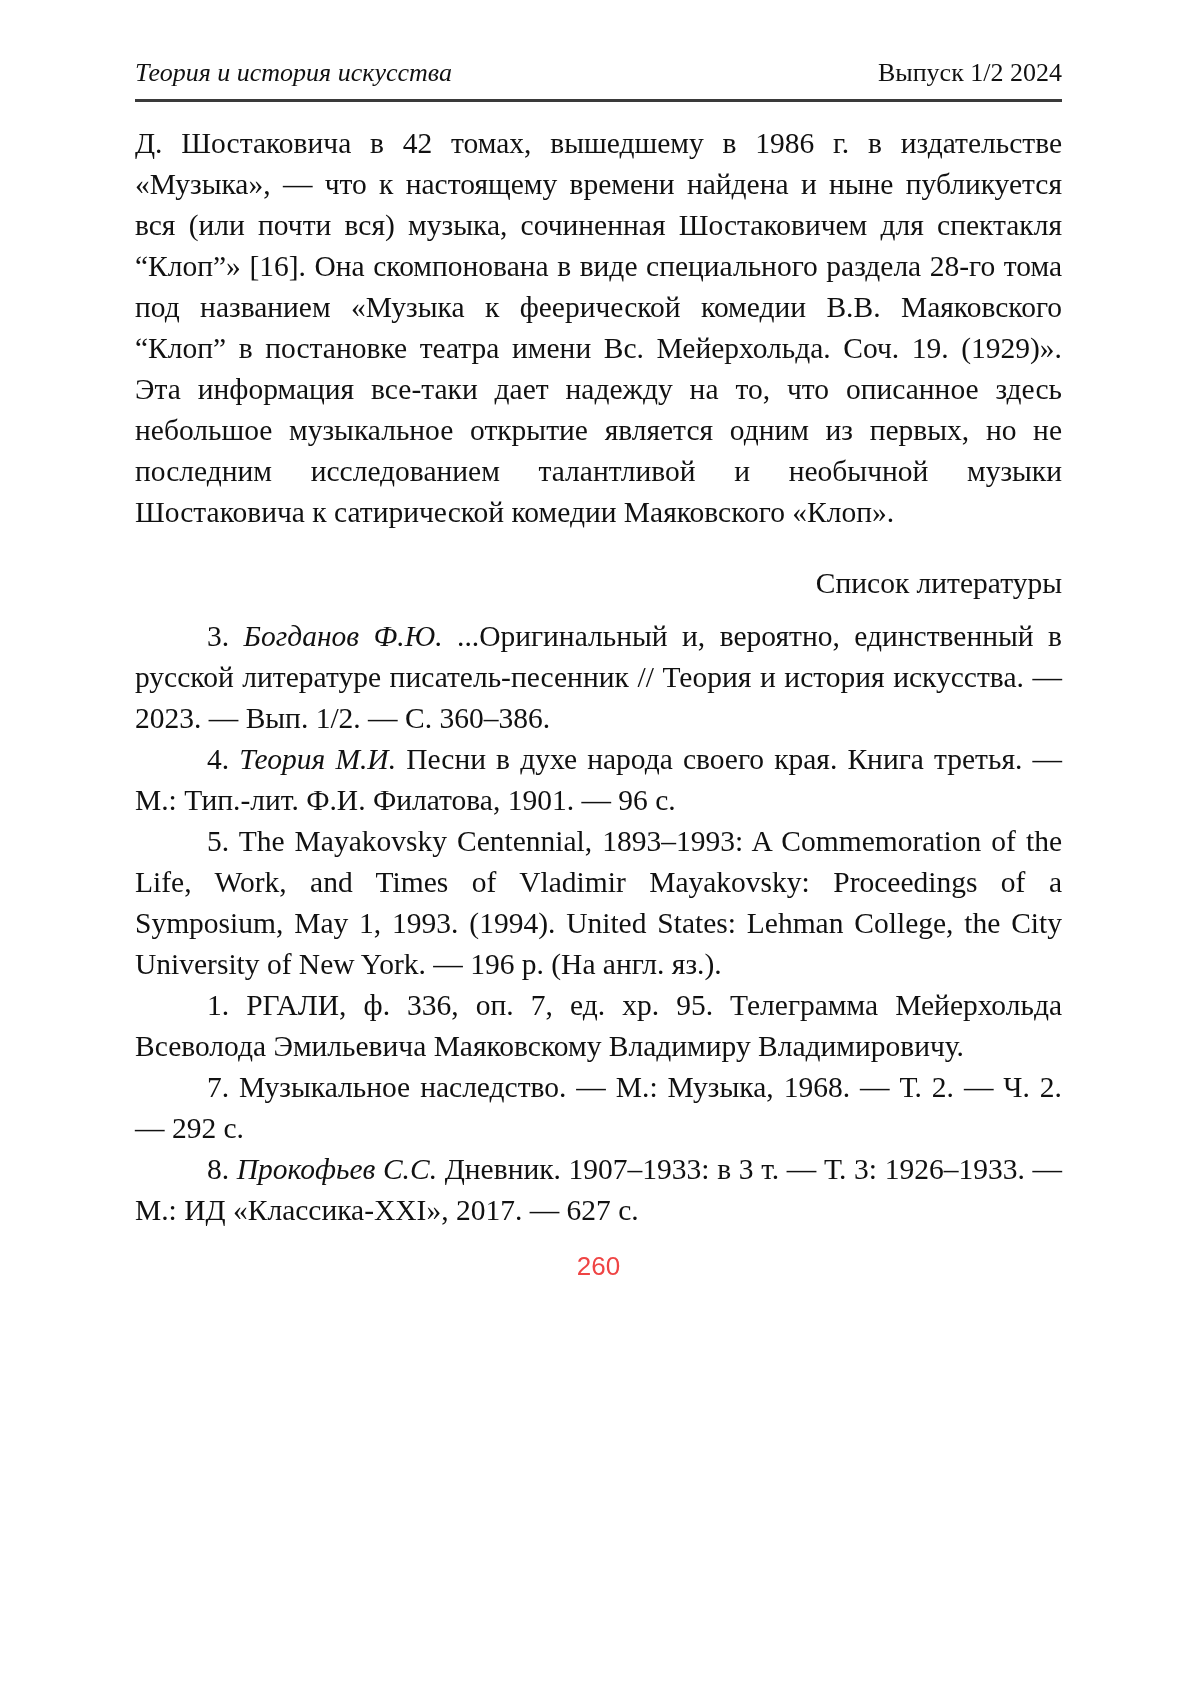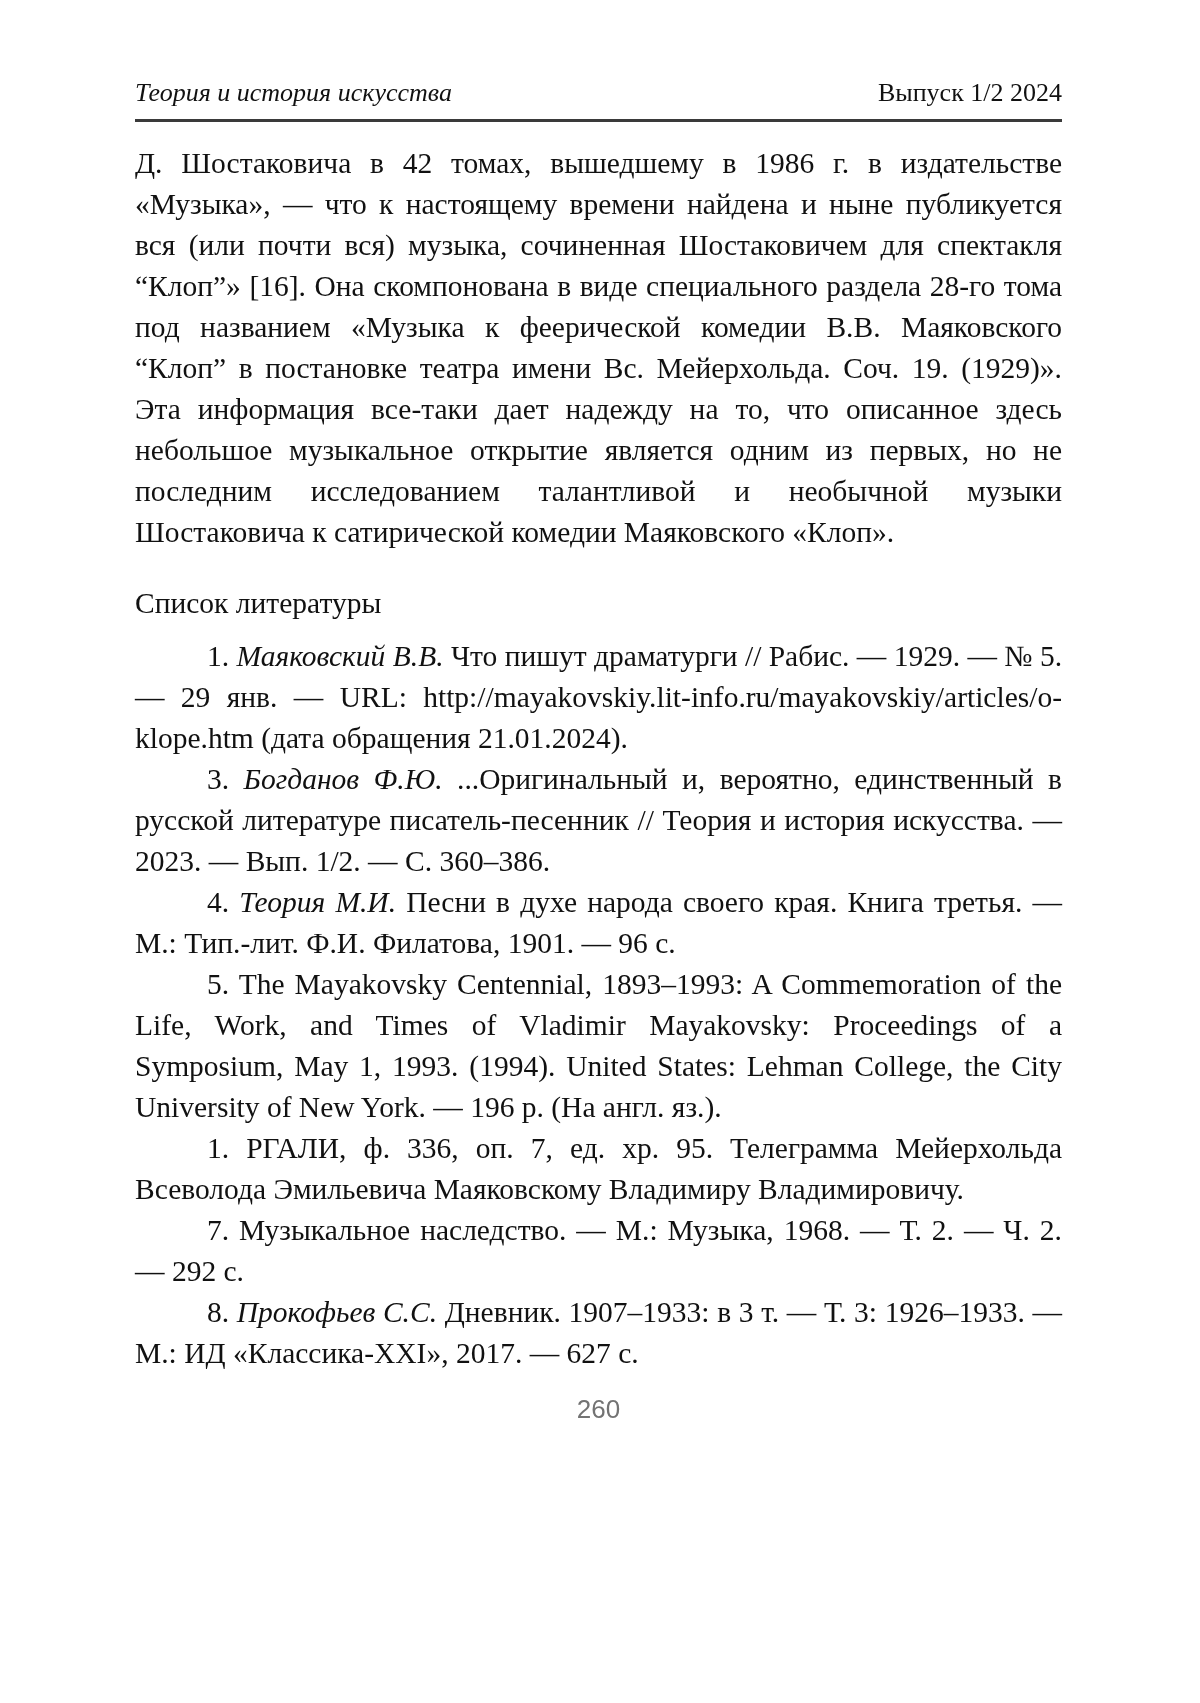--- a/index.html
+++ b/index.html
@@ -9,21 +9,21 @@
   }
   .page {
     position: relative;
     width: 1200px;
     height: 1703px;
     margin: 0 auto;
     background: #ffffff;
     color: #111111;
     font-family: "Liberation Serif", "DejaVu Serif", serif;
     box-sizing: border-box;
-    padding: 76px 138px 0 135px;
+    padding: 56px 138px 0 135px;
     overflow: hidden;
   }
   .running-header {
     display: flex;
     justify-content: space-between;
     align-items: baseline;
     font-size: 26px;
     line-height: 34px;
     padding-bottom: 9px;
     border-bottom: 3px solid #3a3a3a;
@@ -36,59 +36,58 @@
     font-size: 29.5px;
     line-height: 41px;
     text-align: justify;
     hyphens: auto;
     -webkit-hyphens: auto;
   }
   .refs-heading {
     margin: 30px 0 12px 0;
     font-size: 29.5px;
     line-height: 41px;
-    text-align: left;
+    text-align: right;
     font-weight: normal;
   }
   .reference-list {
     margin: 0;
   }
   .reference {
     margin: 0;
     font-size: 29.5px;
     line-height: 41px;
     text-align: justify;
     text-indent: 72px;
     hyphens: auto;
     -webkit-hyphens: auto;
   }
   .page-number {
     margin-top: 20px;
     text-align: center;
     font-family: "Liberation Sans", "DejaVu Sans", sans-serif;
     font-size: 26px;
-    color: #737373;
+    color: #ef4444;
   }
 </style>
 </head>
 <body>
 
 <div class="page">
 
   <div class="running-header">
     <span class="journal">Теория и история искусства</span>
     <span class="issue">Выпуск 1/2 2024</span>
   </div>
 
   <p class="body-paragraph">Д. Шостаковича в 42 томах, вышедшему в 1986 г. в издательстве «Музыка», — что к настоящему времени найдена и ныне публикуется вся (или почти вся) музыка, сочиненная Шостаковичем для спектакля “Клоп”» [16]. Она скомпонована в виде специального раздела 28-го тома под названием «Музыка к феерической комедии В.В. Маяковского “Клоп” в постановке театра имени Вс. Мейерхольда. Соч. 19. (1929)». Эта информация все-таки дает надежду на то, что описанное здесь небольшое музыкальное открытие является одним из первых, но не последним исследованием талантливой и необычной музыки Шостаковича к сатирической комедии Маяковского «Клоп».</p>
 
   <h2 class="refs-heading">Список литературы</h2>
 
   <div class="reference-list">
-      <p class="reference"><span>1. </span><i>Маяковский В.В.</i><span> Что пишут драматурги // Рабис. — 1929. — № 5. — 29 янв. — URL: http://mayakovskiy.lit-info.ru/mayakovskiy/articles/o-klope.htm (дата обращения 21.01.2024).</span></p>
       <p class="reference"><span>3. </span><i>Богданов Ф.Ю.</i><span> ...Оригинальный и, вероятно, единственный в русской литературе писатель-песенник // Теория и история искусства. — 2023. — Вып. 1/2. — С. 360–386.</span></p>
       <p class="reference"><span>4. </span><i>Теория М.И.</i><span> Песни в духе народа своего края. Книга третья. — М.: Тип.-лит. Ф.И. Филатова, 1901. — 96 с.</span></p>
       <p class="reference"><span>5. The Mayakovsky Centennial, 1893–1993: A Commemoration of the Life, Work, and Times of Vladimir Mayakovsky: Proceedings of a Symposium, May 1, 1993. (1994). United States: Lehman College, the City University of New York. — 196 p. (На англ. яз.).</span></p>
       <p class="reference"><span>1. РГАЛИ, ф. 336, оп. 7, ед. хр. 95. Телеграмма Мейерхольда Всеволода Эмильевича Маяковскому Владимиру Владимировичу.</span></p>
       <p class="reference"><span>7. Музыкальное наследство. — М.: Музыка, 1968. — Т. 2. — Ч. 2. — 292 с.</span></p>
       <p class="reference"><span>8. </span><i>Прокофьев С.С.</i><span> Дневник. 1907–1933: в 3 т. — Т. 3: 1926–1933. — М.: ИД «Классика-XXI», 2017. — 627 с.</span></p>
     </div>
 
   <div class="page-number">260</div>
 

